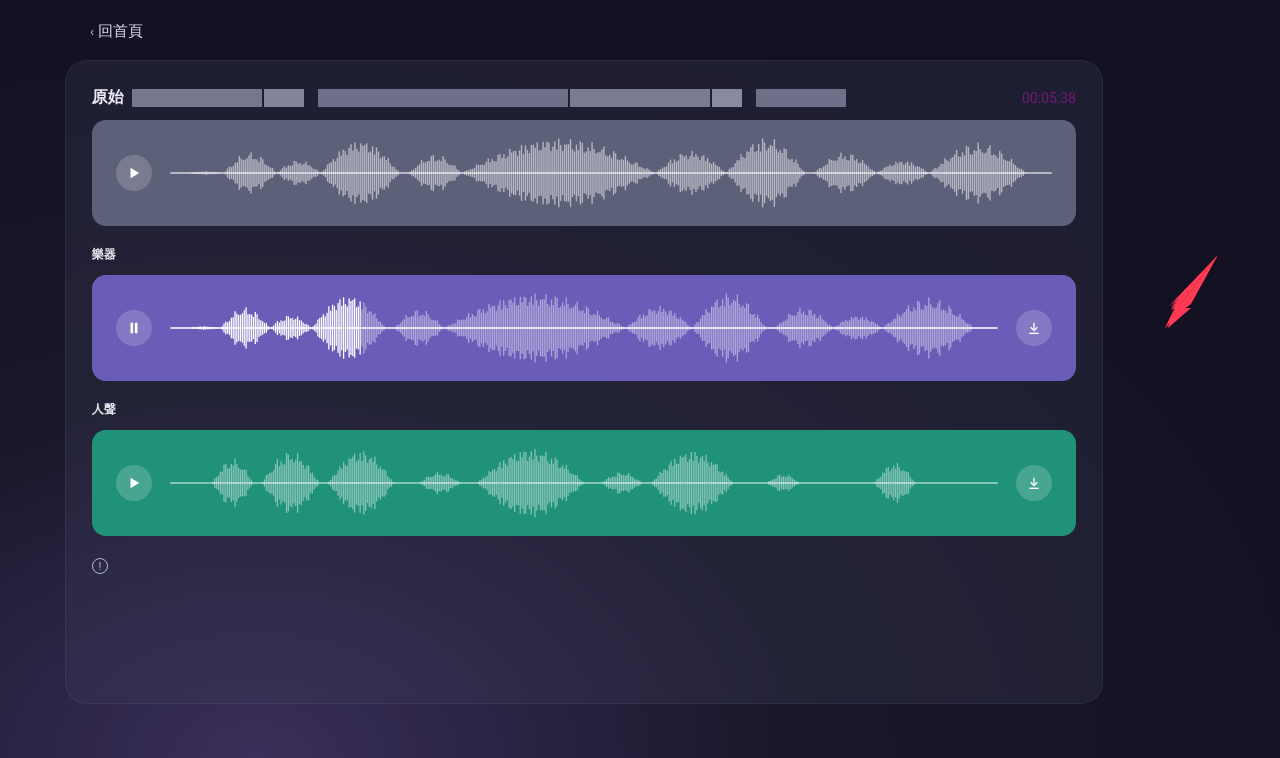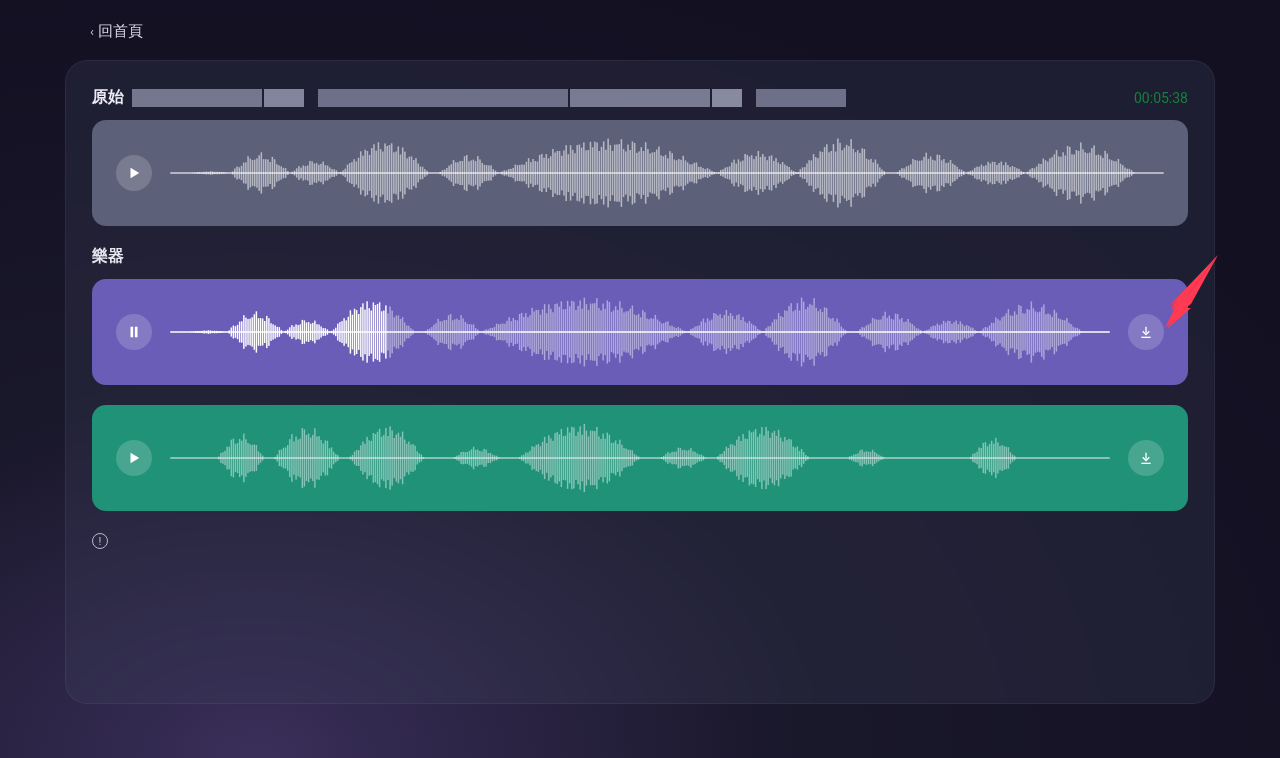--- a/index.html
+++ b/index.html
@@ -18,21 +18,21 @@
     font-size: 15px;
     color: #d7d6e4;
     display: flex; align-items: center; gap: 4px;
     cursor: pointer;
   }
   .back-link .chev { font-size: 13px; opacity: .9; }
 
   .card {
     position: absolute;
     left: 65px; top: 60px;
-    width: 1150px; height: 644px;
+    width: 1038px; height: 644px;
     background: rgba(60,62,90,.30);
     border: 1px solid rgba(255,255,255,.06);
     border-radius: 22px;
     padding: 26px 26px 20px 26px;
     backdrop-filter: blur(2px);
   }
 
   .row-head {
     display: flex; align-items: center; justify-content: space-between;
     margin-bottom: 12px;
@@ -41,21 +41,21 @@
     font-size: 16px; font-weight: 600; color: #eceaf5;
     display: flex; align-items: center; gap: 8px;
   }
   .title-redact {
     height: 18px;
     display: inline-flex; align-items: center; gap: 2px;
   }
   .title-redact span {
     height: 18px; background: #74778d; display: inline-block;
   }
-  .duration { font-size: 14px; color: #15803d; }
+  .duration { font-size: 14px; color: #701a75; }
 
   .lane {
     width: 100%; height: 106px;
     border-radius: 14px;
     display: flex; align-items: center;
     gap: 18px;
     padding: 0 24px;
     position: relative;
   }
   .lane.orig  { background: #5c6079; }
@@ -82,21 +82,21 @@
   .wave-line {
     position: absolute; left: 0; right: 0; top: 50%;
     height: 2px; transform: translateY(-1px);
     border-radius: 1px;
   }
   .lane.orig  .wave-line { background: rgba(255,255,255,.55); }
   .lane.instr .wave-line { background: rgba(255,255,255,.75); }
   .lane.vocal .wave-line { background: rgba(255,255,255,.45); }
 
   .section { margin-bottom: 20px; }
-  .section .lane-title-only { margin-top: 12px; margin-bottom: 12px; font-size: 16px; font-weight: 600; }
+  .section .lane-title-only { margin-top: 12px; margin-bottom: 12px; font-size: 12px; font-weight: 600; }
 
   .footer-note {
     margin-top: 22px;
     display: flex; align-items: center; gap: 10px;
     color: #b7b9c9; font-size: 14px;
   }
   .footer-note .info-ico {
     width: 16px; height: 16px; border: 1.5px solid #b7b9c9; border-radius: 50%;
     display: inline-flex; align-items: center; justify-content: center;
     font-size: 11px; line-height: 1; color: #b7b9c9;
@@ -1073,20 +1073,21 @@
           <svg viewBox="0 0 24 24">
             <path d="M12 4v10"></path>
               <path d="M7 11l5 5 5-5"></path>
               <path d="M5 20h14"></path>
           </svg>
         </div>
       </div>
     </div>
 
     <div class="section">
+      <div class="lane-title-only">人聲</div>
       <div class="lane vocal">
         <div class="ctrl-btn">
           <svg viewBox="0 0 16 16">
               <path d="M4 2l10 6-10 6z"></path>
             </svg>
         </div>
         <div class="wave-wrap">
           <div class="wave-line"></div>
           <svg id="wave-v" class="wave" viewBox="0 0 900 80" preserveAspectRatio="none">
               <rect x="0" y="40.0" width="1.4" height="0.0" fill="rgba(255,255,255,.45)"></rect>

